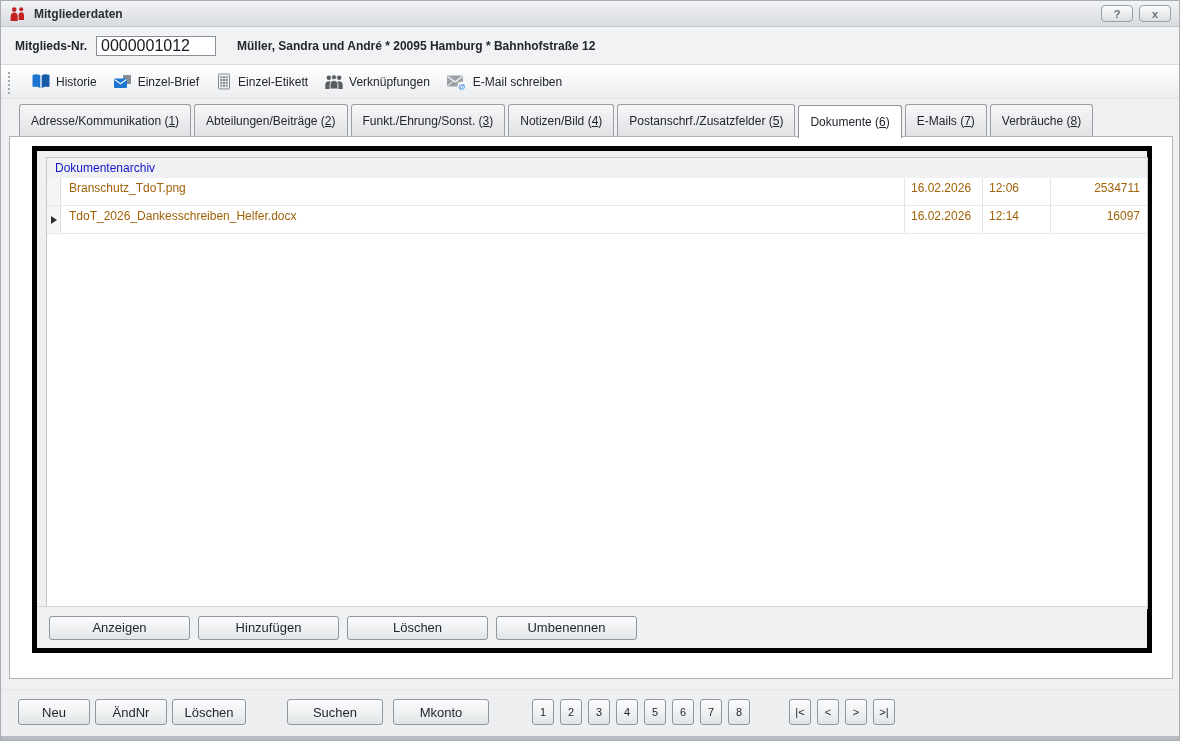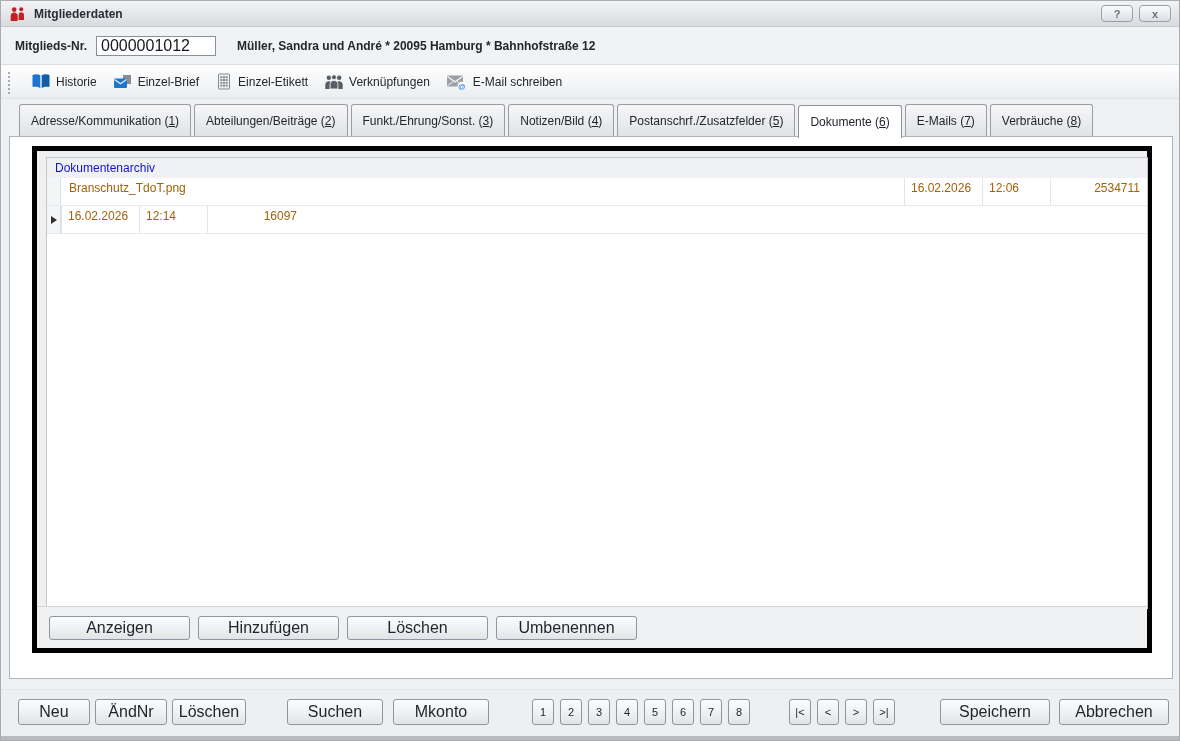--- a/index.html
+++ b/index.html
@@ -87,21 +87,21 @@
          border-top:4px solid transparent; border-bottom:4px solid transparent; }
 
   .doc-btns { position:absolute; left:0; right:0; bottom:0; height:42px;
     border-top:1px solid #d4d6d8; background:#eef0f2;
     display:flex; align-items:center; gap:8px; padding-left:12px; }
 
   
   .btn { display:inline-flex; align-items:center; justify-content:center;
     border:1px solid #8f96a0; border-radius:3px;
     background:linear-gradient(#fcfcfd,#eef0f1 55%,#e1e4e7);
-    color:#1f232b; font-size:16px; font-family:"Liberation Sans",sans-serif;
+    color:#1f232b; font-size:13px; font-family:"Liberation Sans",sans-serif;
     cursor:default; white-space:nowrap; }
   .doc-btn { width:141px; height:24px; }
 
   
   .bottom { position:absolute; left:0; right:0; bottom:0; height:51px;
     background:#edeff1; border-top:1px solid #e4e6e8; }
   .bottom::after { content:""; position:absolute; left:0; right:0; bottom:0;
     height:4px; background:#b7babe; }
   .bgroup { position:absolute; top:9px; display:flex; }
   .g-rec    { left:17px;  gap:5px; }
@@ -277,20 +277,21 @@
           <div class="c-doc">Branschutz_TdoT.png</div>
           <div class="c-date">16.02.2026</div>
           <div class="c-time">12:06</div>
           <div class="c-size">2534711</div>
         </div>
 
         <div class="grid-row">
           <div class="c-sel">
             <span class="tri"></span>
           </div>
+          <div class="c-doc">TdoT_2026_Dankesschreiben_Helfer.docx</div>
           <div class="c-date">16.02.2026</div>
           <div class="c-time">12:14</div>
           <div class="c-size">16097</div>
         </div>
       </div>
 
       <div class="doc-btns">
         <button class="btn doc-btn">Anzeigen</button>
         <button class="btn doc-btn">Hinzufügen</button>
         <button class="btn doc-btn">Löschen</button>
@@ -319,19 +320,15 @@
       <button class="btn bb sq">6</button>
       <button class="btn bb sq">7</button>
       <button class="btn bb sq">8</button>
     </div>
     <div class="bgroup g-nav">
       <button class="btn bb sq">|&lt;</button>
       <button class="btn bb sq">&lt;</button>
       <button class="btn bb sq">&gt;</button>
       <button class="btn bb sq">&gt;|</button>
     </div>
-    <div class="bgroup g-save">
-      <button class="btn bb w110">Speichern</button>
-      <button class="btn bb w110">Abbrechen</button>
-    </div>
   </div>
 
 </div>
 
 </body></html>

